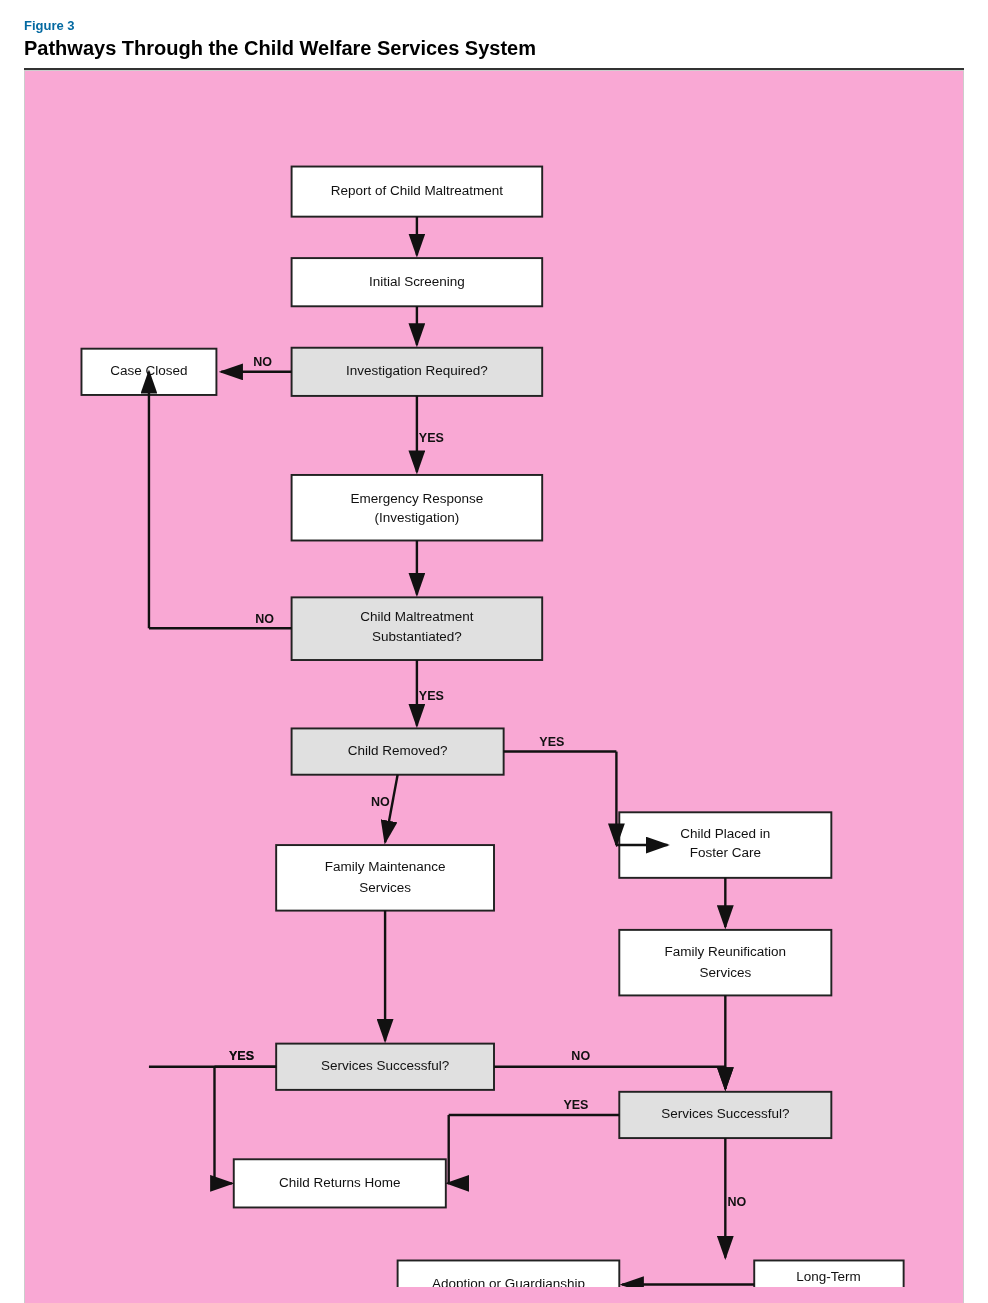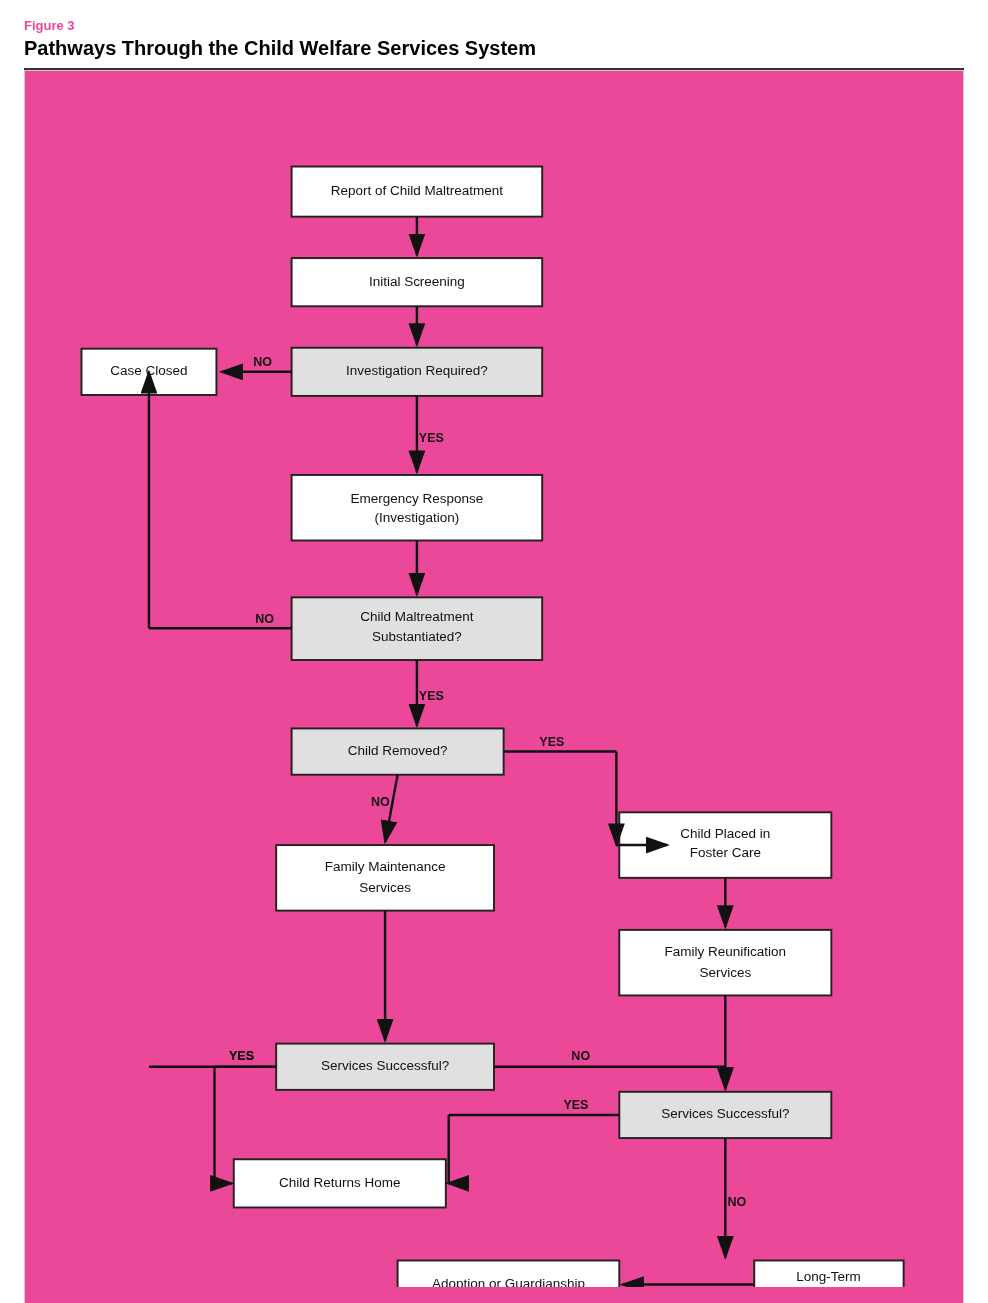--- a/index.html
+++ b/index.html
@@ -11,36 +11,36 @@
     }
     .page {
       width: 988px;
       min-height: 1303px;
       background: #fff;
       padding: 18px 24px 24px 24px;
     }
     .figure-label {
       font-size: 13px;
       font-weight: bold;
-      color: #ec4899;
+      color: #0369a1;
       margin-bottom: 4px;
     }
     .figure-title {
       font-size: 20px;
       font-weight: bold;
       color: #000000;
       margin-bottom: 8px;
     }
     .divider {
       border: none;
       border-top: 2px solid #333;
       margin-bottom: 0px;
     }
     .diagram-area {
-      background: #ec4899;
+      background: #f9a8d4;
       border: 1.5px solid #ccc;
       width: 100%;
       min-height: 1200px;
       position: relative;
       margin-top: 0;
       padding: 16px;
     }
     
     .diagram-svg {
       width: 100%;

